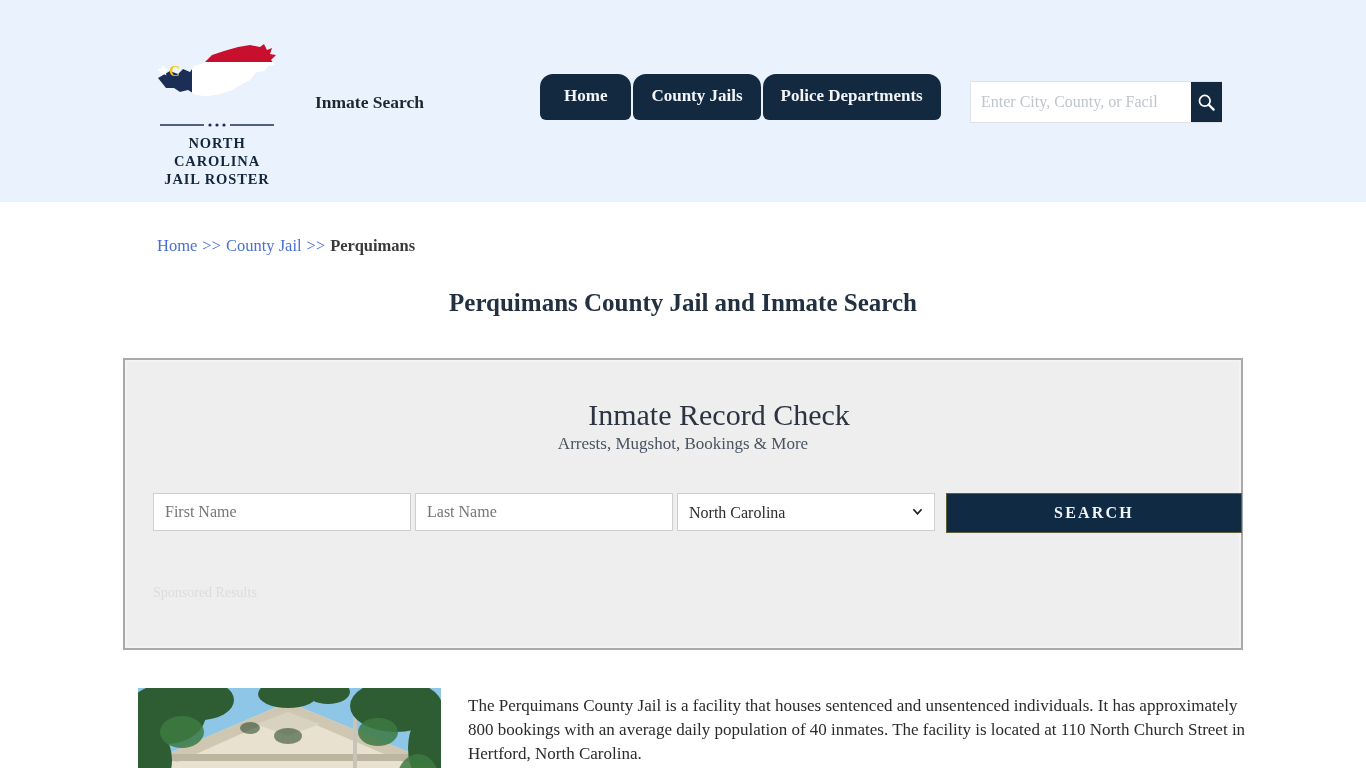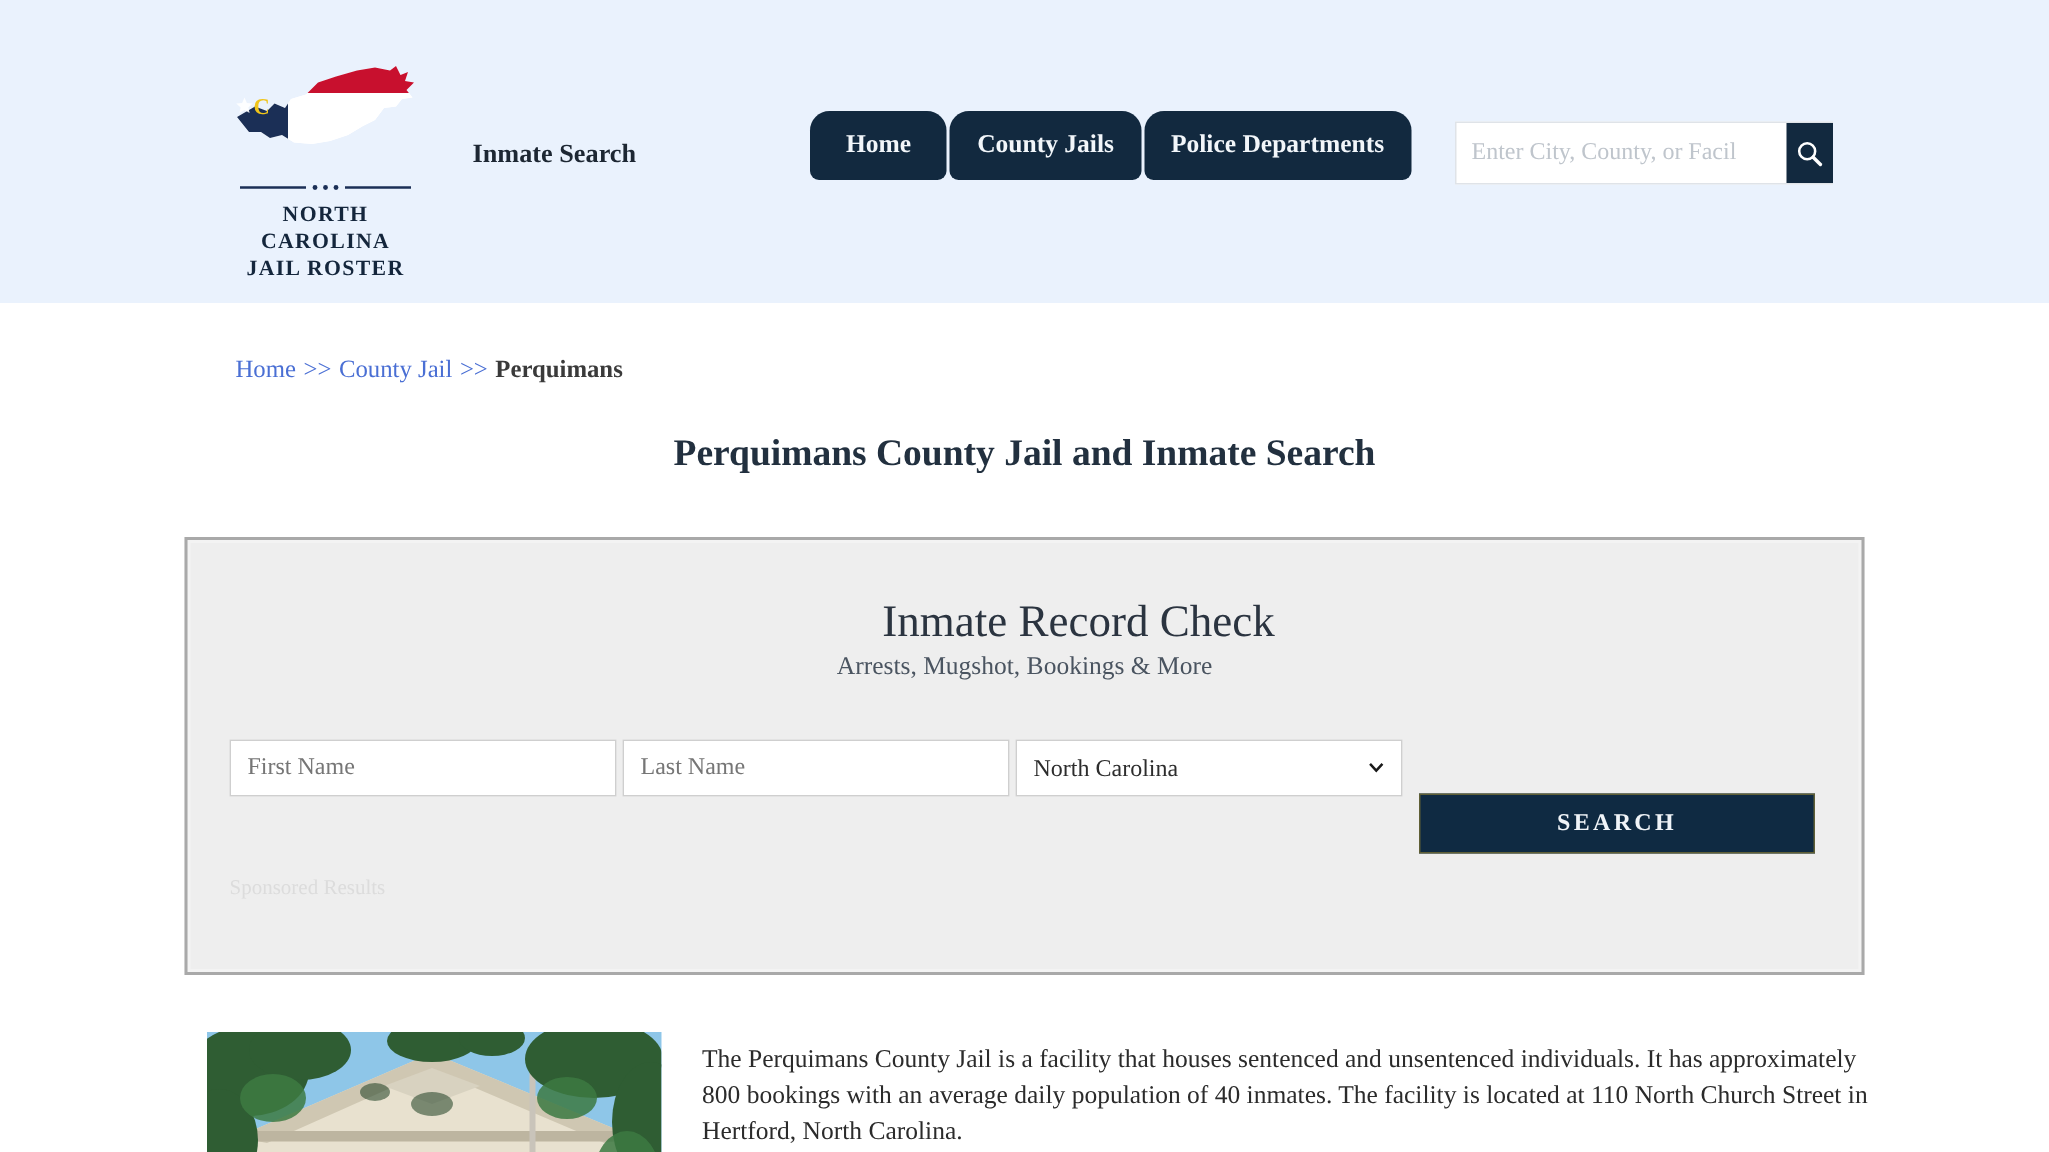--- a/index.html
+++ b/index.html
@@ -205,30 +205,29 @@
     appearance: none;
     cursor: pointer;
   }
   .sel-chev {
     position: absolute;
     right: 12px; top: 13px;
     pointer-events: none;
     width: 11px; height: 11px;
   }
   .search-btn {
-    width: 264px; height: 40px;
+    width: 296px; height: 40px;
     background: #0f2a42;
     border: 1px solid #5f5f36;
     color: #f0f4f8;
     font-family: "Liberation Serif", serif;
     font-size: 16px;
     font-weight: bold;
     letter-spacing: 2.2px;
     cursor: pointer;
-    margin-top: 36px;
   }
 
   .sponsored {
     position: absolute;
     left: 28px; top: 225px;
     font-size: 14px;
     color: #dcdcdc;
     font-family: "Liberation Serif", serif;
   }
 

